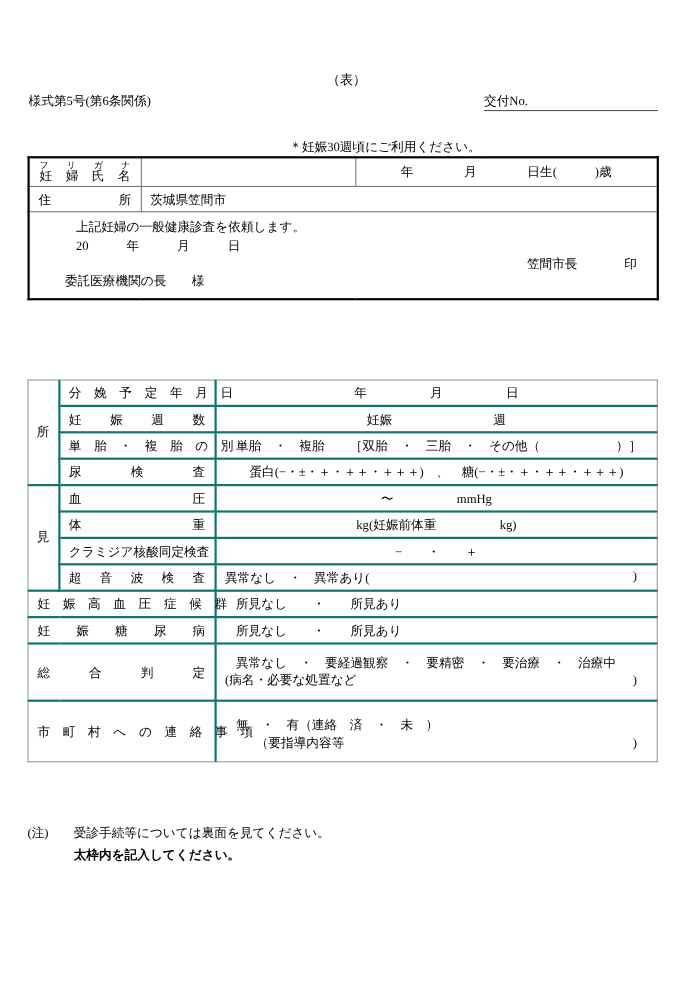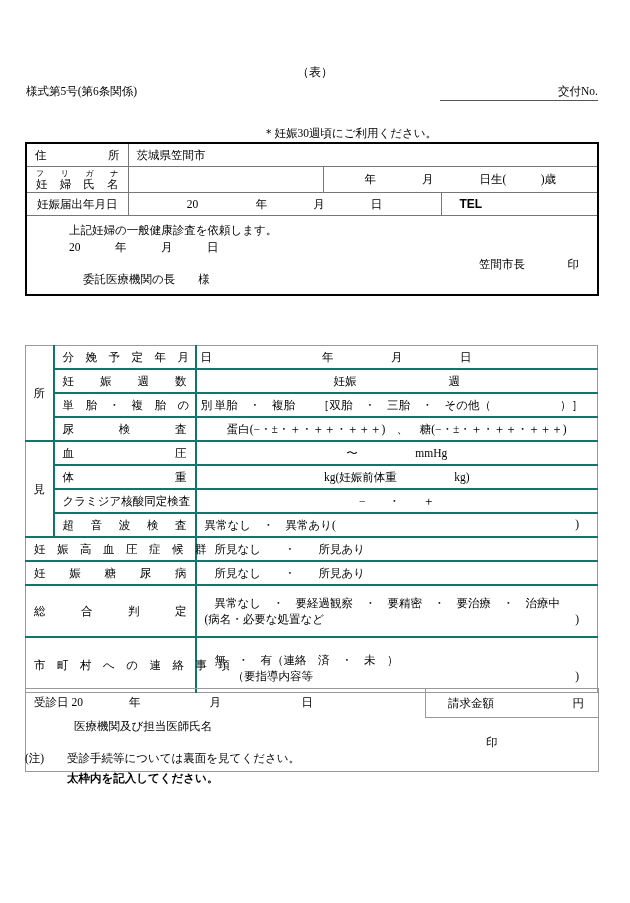--- a/index.html
+++ b/index.html
@@ -39,21 +39,20 @@
     letter-spacing: 0px;
   }
   .kofu {
     position: absolute;
     top: 84px;
     left: 440px;
     width: 158px;
     font-size: 11.5px;
     border-bottom: 1px solid #555;
     padding-bottom: 1px;
-    text-align: right;
   }
   .title {
     position: absolute;
     top: 102px;
     left: 0;
     width: 630px;
     text-align: center;
     font-size: 18px;
     font-weight: bold;
     letter-spacing: 1.2px;
@@ -156,21 +155,21 @@
 
   .req {
     padding: 6px 0 6px 0;
     font-size: 11.5px;
     line-height: 17px;
     position: relative;
     height: 62px;
   }
   .req .l1 { padding-left: 42px; }
   .req .l2 { padding-left: 42px; }
-  .req .l3 { padding-left: 56px; margin-top: 15px; }
+  .req .l3 { padding-left: 32px; margin-top: 15px; }
   .req .mayor {
     position: absolute;
     right: 72px;
     top: 40px;
   }
   .req .seal {
     position: absolute;
     right: 18px;
     top: 40px;
   }
@@ -237,37 +236,30 @@
 
   <table class="tbl-top">
     <colgroup>
       <col style="width:102px">
       <col style="width:195px">
       <col style="width:118px">
       <col style="width:157px">
     </colgroup>
     <tbody>
       <tr>
-        <td class="lbl">住　　　　　所</td>
-        <td class="val" colspan="3">茨城県笠間市</td>
-      </tr>
-      <tr>
         <td rowspan="1" style="padding:0">
           <div class="furi">フ　リ　ガ　ナ</div>
           <div class="furi namecell" style="font-size:11.5px">妊　婦　氏　名</div>
         </td>
         <td class="val"></td>
         <td class="val val-c" colspan="2">年　　　　月　　　　日生(　　　)歳</td>
       </tr>
       <tr>
-        <td class="lbl-plain">妊娠届出年月日</td>
-        <td class="val val-c" colspan="2">20　　　　　年　　　　月　　　　日</td>
-        <td class="val">
-          <span class="tel">TEL</span>
-        </td>
+        <td class="lbl">住　　　　　所</td>
+        <td class="val" colspan="3">茨城県笠間市</td>
       </tr>
       <tr>
         <td class="req" colspan="4">
           <div class="l1">上記妊婦の一般健康診査を依頼します。</div>
           <div class="l2">20　　　年　　　月　　　日</div>
           <div class="mayor">笠間市長</div>
           <div class="seal">印</div>
           <div class="l3">委託医療機関の長　　様</div>
         </td>
       </tr>
@@ -343,29 +335,20 @@
           <div style="padding-left:10px;padding-top:6px">無　・　有（連絡　済　・　未　）</div>
           <div class="indent2">
             <span class="r">)</span>
             <span>（要指導内容等</span>
           </div>
         </td>
       </tr>
     </tbody>
   </table>
 
-  <div class="tbl-foot">
-    <div class="foot-date">受診日 20　　　　年　　　　　　月　　　　　　　日</div>
-    <div class="foot-org">医療機関及び担当医師氏名</div>
-    <div class="foot-amt-box">
-      <span class="foot-amt-label">請求金額</span>
-      <span class="foot-amt-unit">円</span>
-    </div>
-    <div class="foot-seal">印</div>
-  </div>
 
   <div class="notes">
     <div class="n1">
       <span class="tag">(注)</span><span>受診手続等については裏面を見てください。</span>
     </div>
     <div class="n2">太枠内を記入してください。</div>
   </div>
 
 </div>
 

